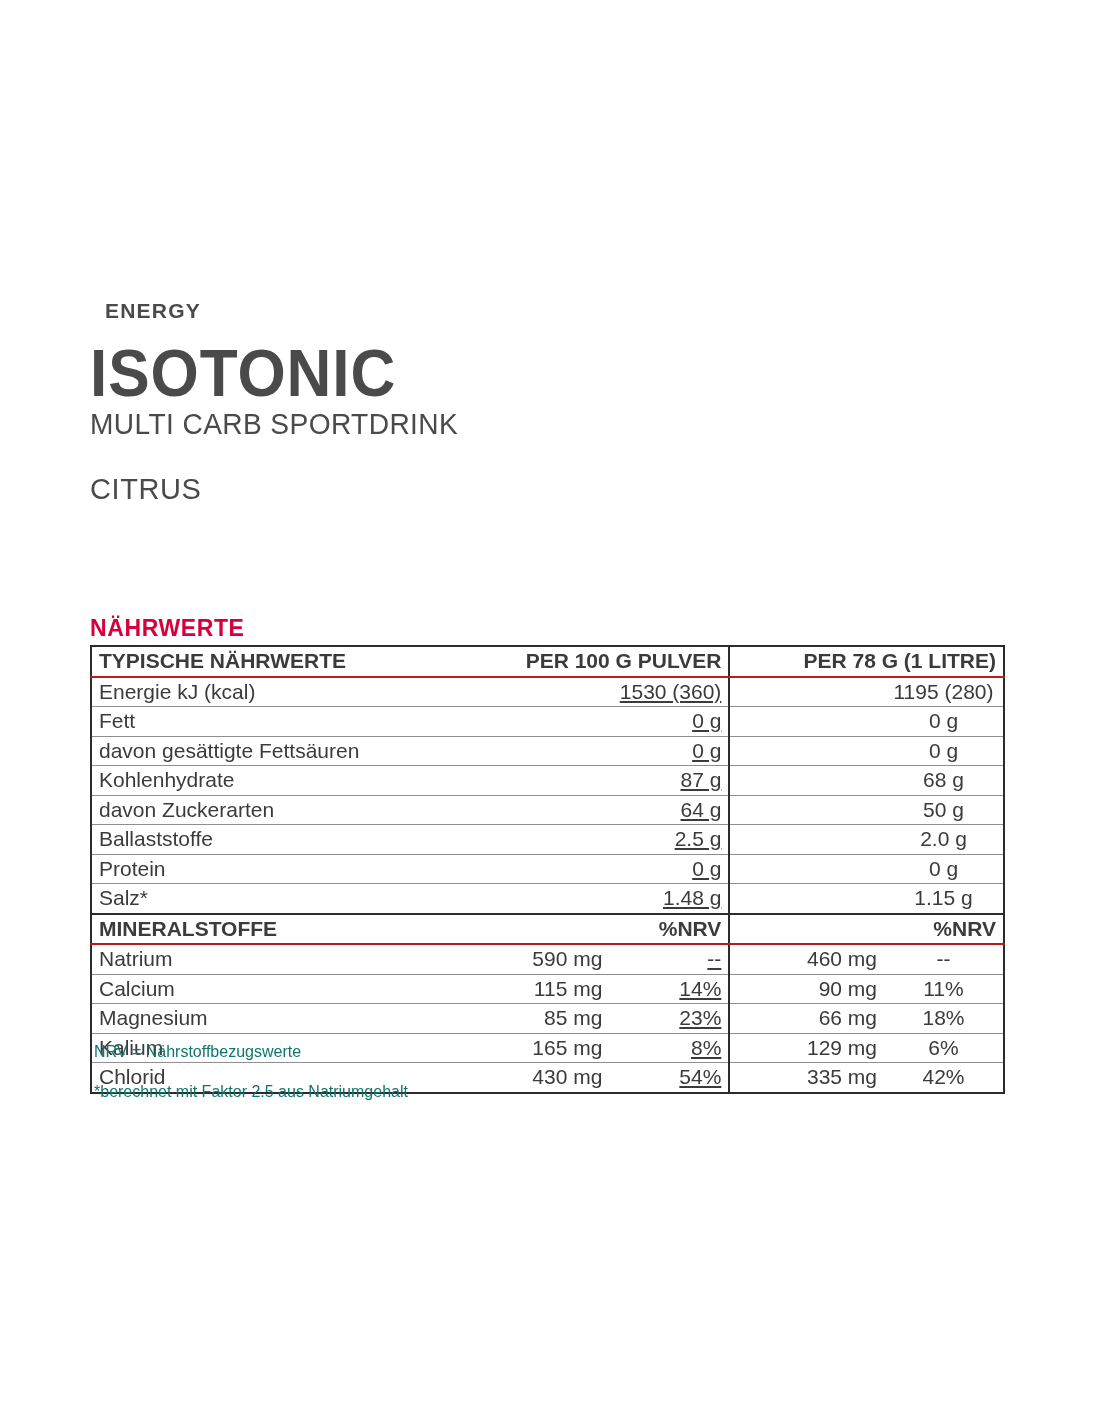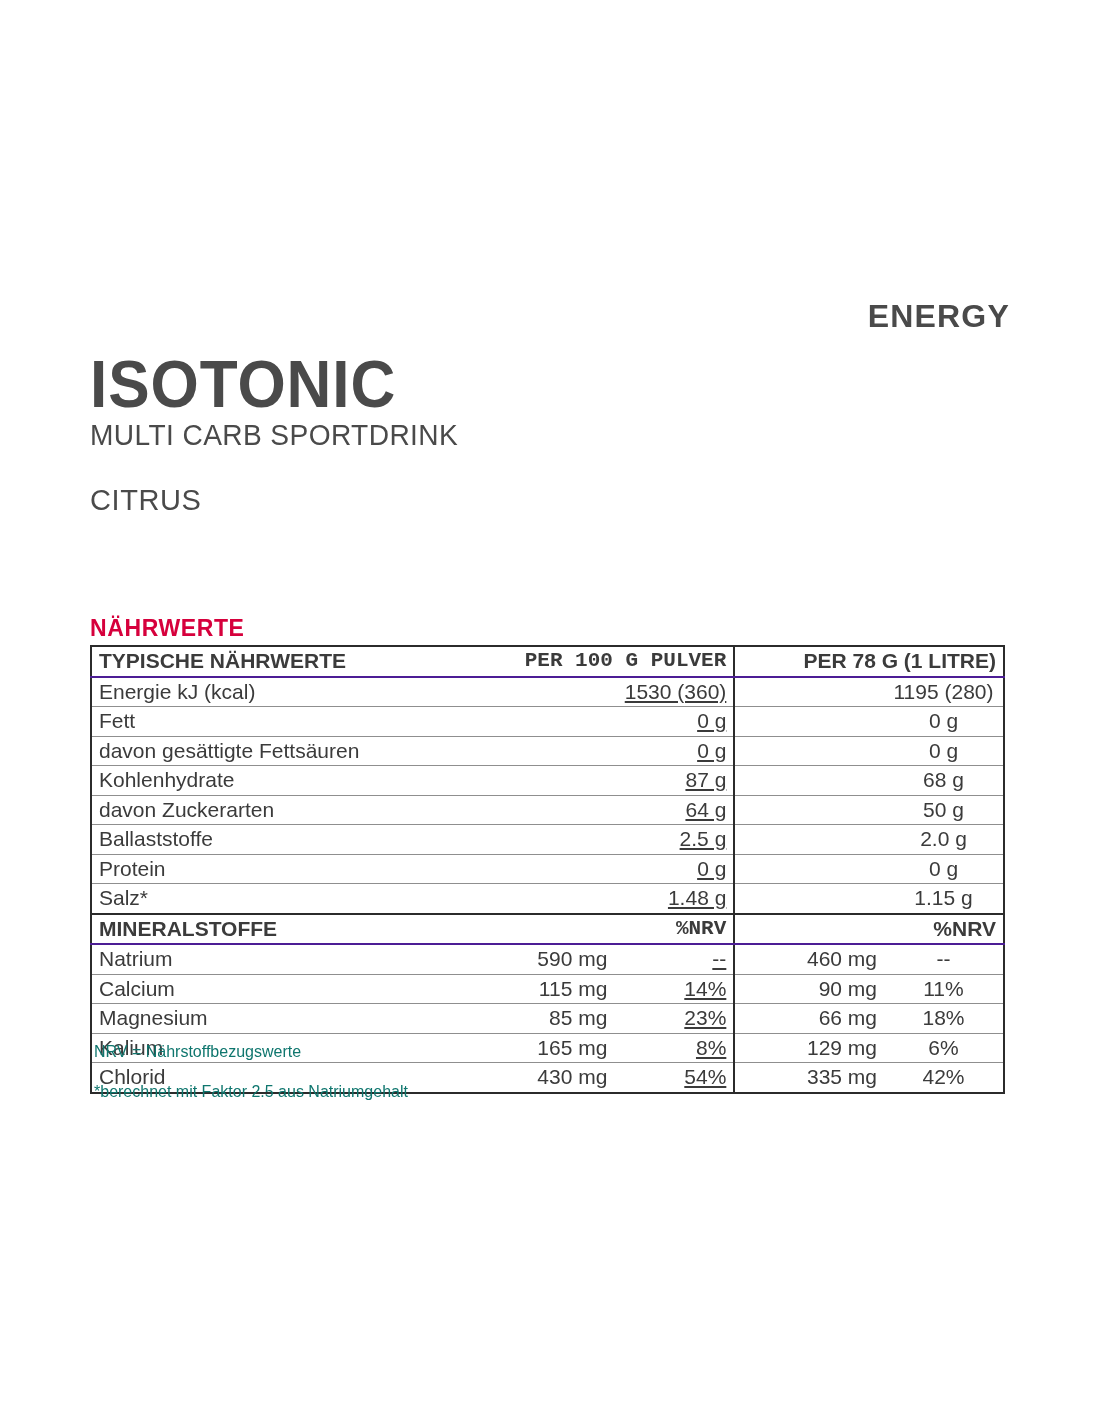--- a/index.html
+++ b/index.html
@@ -24,27 +24,26 @@
 
   
   .header {
     position: absolute;
     left: 90px;
     top: 300px;
     width: 920px;
   }
   .kicker {
     font-family: "Liberation Sans", sans-serif;
-    font-size: 32px;
+    font-size: 21px;
     font-weight: bold;
     letter-spacing: 1.2px;
     color: #4a4a4a;
     line-height: 1;
-    margin: 0 0 22px 4px;
-    text-align: right;
+    margin: 0 0 22px 15px;
   }
   .title {
     font-family: "Liberation Sans", sans-serif;
     font-size: 66px;
     font-weight: bold;
     letter-spacing: 1px;
     color: #4a4a4a;
     line-height: 0.92;
     margin: 0;
     transform: scaleX(0.94);
@@ -104,37 +103,37 @@
   
   table.nutri {
     border-left: 2px solid #2b2b2b;
     border-right: 2px solid #2b2b2b;
     border-top: 2px solid #2b2b2b;
     border-bottom: 2px solid #2b2b2b;
   }
   tr.head td, tr.section td {
     font-weight: bold;
     border-top: 2px solid #2b2b2b;
-    border-bottom: 2px solid #4c1d95;
+    border-bottom: 2px solid #b91c1c;
     margin-left: 44px;
   }
   tr.head td { border-top: none; }
   tr.last td { border-bottom: none; }
 
   td.label { text-align: left; width: 345px; }
   td.v1 { text-align: right; }
   td.v1pct { text-align: right; width: 105px; text-decoration: underline; }
   td.v2 { text-align: right; }
   td.v2pct { text-align: center; width: 105px; }
 
   
   td.v1pct, tr.head td.c1, tr.section td.c1 {
     border-right: 2px solid #2b2b2b;
   }
-  tr.head td.c1, tr.section td.c1 { text-align: right; font-family: Liberation Mono, monospace; }
+  tr.head td.c1, tr.section td.c1 { text-align: right; }
   tr.head td.c2, tr.section td.c2 { text-align: right; }
 
   .footnote {
     position: absolute;
     left: 94px;
     font-family: "Liberation Sans", sans-serif;
     font-size: 16px;
     color: #0f766e;
   }
   .footnote.f1 { top: 1043px; }

